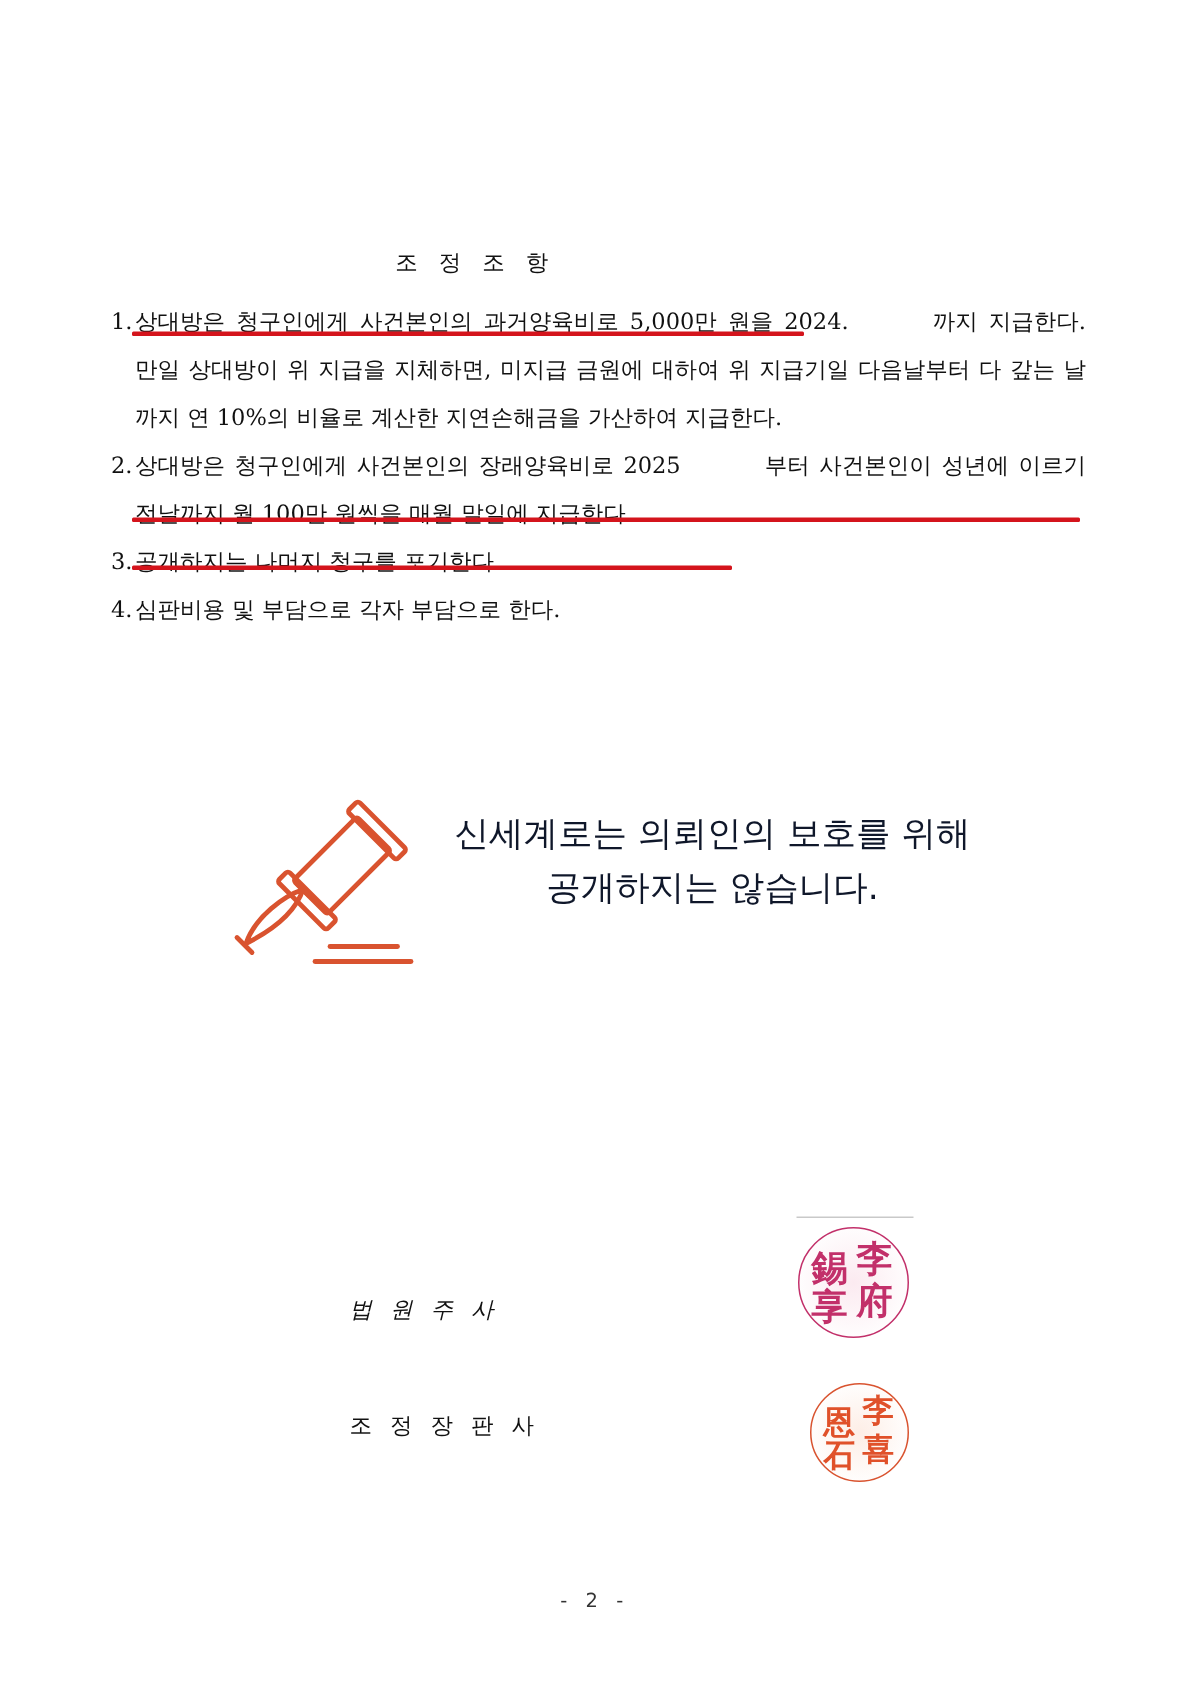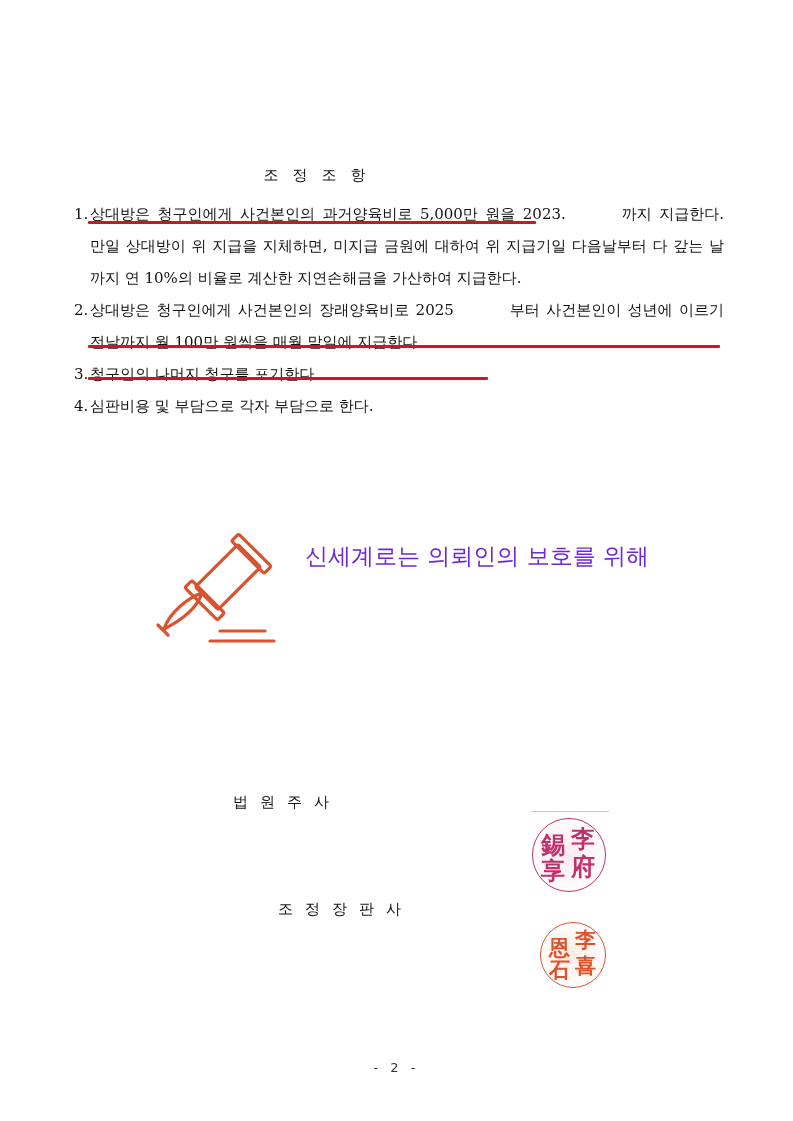--- a/index.html
+++ b/index.html
@@ -66,28 +66,28 @@
     }
     .gavel-icon {
       position: absolute;
       left: 0;
       top: 0;
       width: 140px;
       height: 125px;
     }
     .notice-text {
       position: absolute;
-      left: 129px;
+      left: 140px;
       top: 13px;
       width: 370px;
-      text-align: right;
+      text-align: center;
       font-family: "DejaVu Sans", "Liberation Sans", sans-serif;
       font-size: 23px;
       line-height: 36px;
-      color: #6d28d9;
+      color: #0f172a;
     }
     .sign-row {
       position: absolute;
       left: 233px;
       font-size: 15px;
       letter-spacing: 12px;
     }
     .seal {
       position: absolute;
       border-radius: 50%;
@@ -138,29 +138,29 @@
     }
   </style>
 </head>
 <body>
 
 <div class="page-title">조정조항</div>
 
 <div class="clauses">
   <div class="clause">
     <span class="clause-num">1.</span>
-    <span class="clause-body"><span>상대방은 청구인에게 사건본인의 과거양육비로 5,000만 원을 2023.</span><span class="gap" style="width:56px"></span><span>까지 지급한다. 만일 상대방이 위 지급을 지체하면, 미지급 금원에 대하여 위 지급기일 다음날부터 다 갚는 날까지 연 10%의 비율로 계산한 지연손해금을 가산하여 지급한다.</span></span>
+    <span class="clause-body"><span>상대방은 청구인에게 사건본인의 과거양육비로 5,000만 원을 2024.</span><span class="gap" style="width:56px"></span><span>까지 지급한다. 만일 상대방이 위 지급을 지체하면, 미지급 금원에 대하여 위 지급기일 다음날부터 다 갚는 날까지 연 10%의 비율로 계산한 지연손해금을 가산하여 지급한다.</span></span>
   </div>
   <div class="clause">
     <span class="clause-num">2.</span>
     <span class="clause-body"><span>상대방은 청구인에게 사건본인의 장래양육비로 2025</span><span class="gap" style="width:56px"></span><span>부터 사건본인이 성년에 이르기 전날까지 월 100만 원씩을 매월 말일에 지급한다.</span></span>
   </div>
   <div class="clause">
     <span class="clause-num">3.</span>
-    <span class="clause-body">청구인의 나머지 청구를 포기한다.</span>
+    <span class="clause-body">공개하지는 나머지 청구를 포기한다.</span>
   </div>
   <div class="clause">
     <span class="clause-num">4.</span>
     <span class="clause-body">심판비용 및 부담으로 각자 부담으로 한다.</span>
   </div>
 </div>
 
 <div class="redline" style="left:88px; top:221px; width:448px;"></div>
 <div class="redline" style="left:88px; top:345px; width:632px;"></div>
 <div class="redline" style="left:88px; top:377px; width:400px;"></div>
@@ -178,25 +178,26 @@
     <path d="M52 68 C 40 72, 20 86, 14 104 C 26 98, 46 86, 52 68 Z"></path>
     <path d="M48 64 L 56 72"></path>
 
     <path d="M8 100 L 18 110"></path>
 
     <line x1="70" y1="106" x2="115" y2="106"></line>
     <line x1="60" y1="116" x2="124" y2="116"></line>
   </svg>
   <div class="notice-text">
     <div>신세계로는 의뢰인의 보호를 위해</div>
-  </div>
-</div>
-
-<div class="sign-row" style="top:793px;">법원주사</div>
-<div class="sign-row" style="top:900px;margin-left:45px;">조정장판사</div>
+    <div>공개하지는 않습니다.</div>
+  </div>
+</div>
+
+<div class="sign-row" style="top:864px;font-style:italic;">법원주사</div>
+<div class="sign-row" style="top:941px;">조정장판사</div>
 
 <div class="seal-frame-line"></div>
 
 <div class="seal seal-1">
   <span class="seal-char" style="left:38px; top:8px;">李</span>
   <span class="seal-char" style="left:8px; top:14px;">錫</span>
   <span class="seal-char" style="left:38px; top:36px;">府</span>
   <span class="seal-char" style="left:8px; top:40px;">享</span>
 </div>
 

